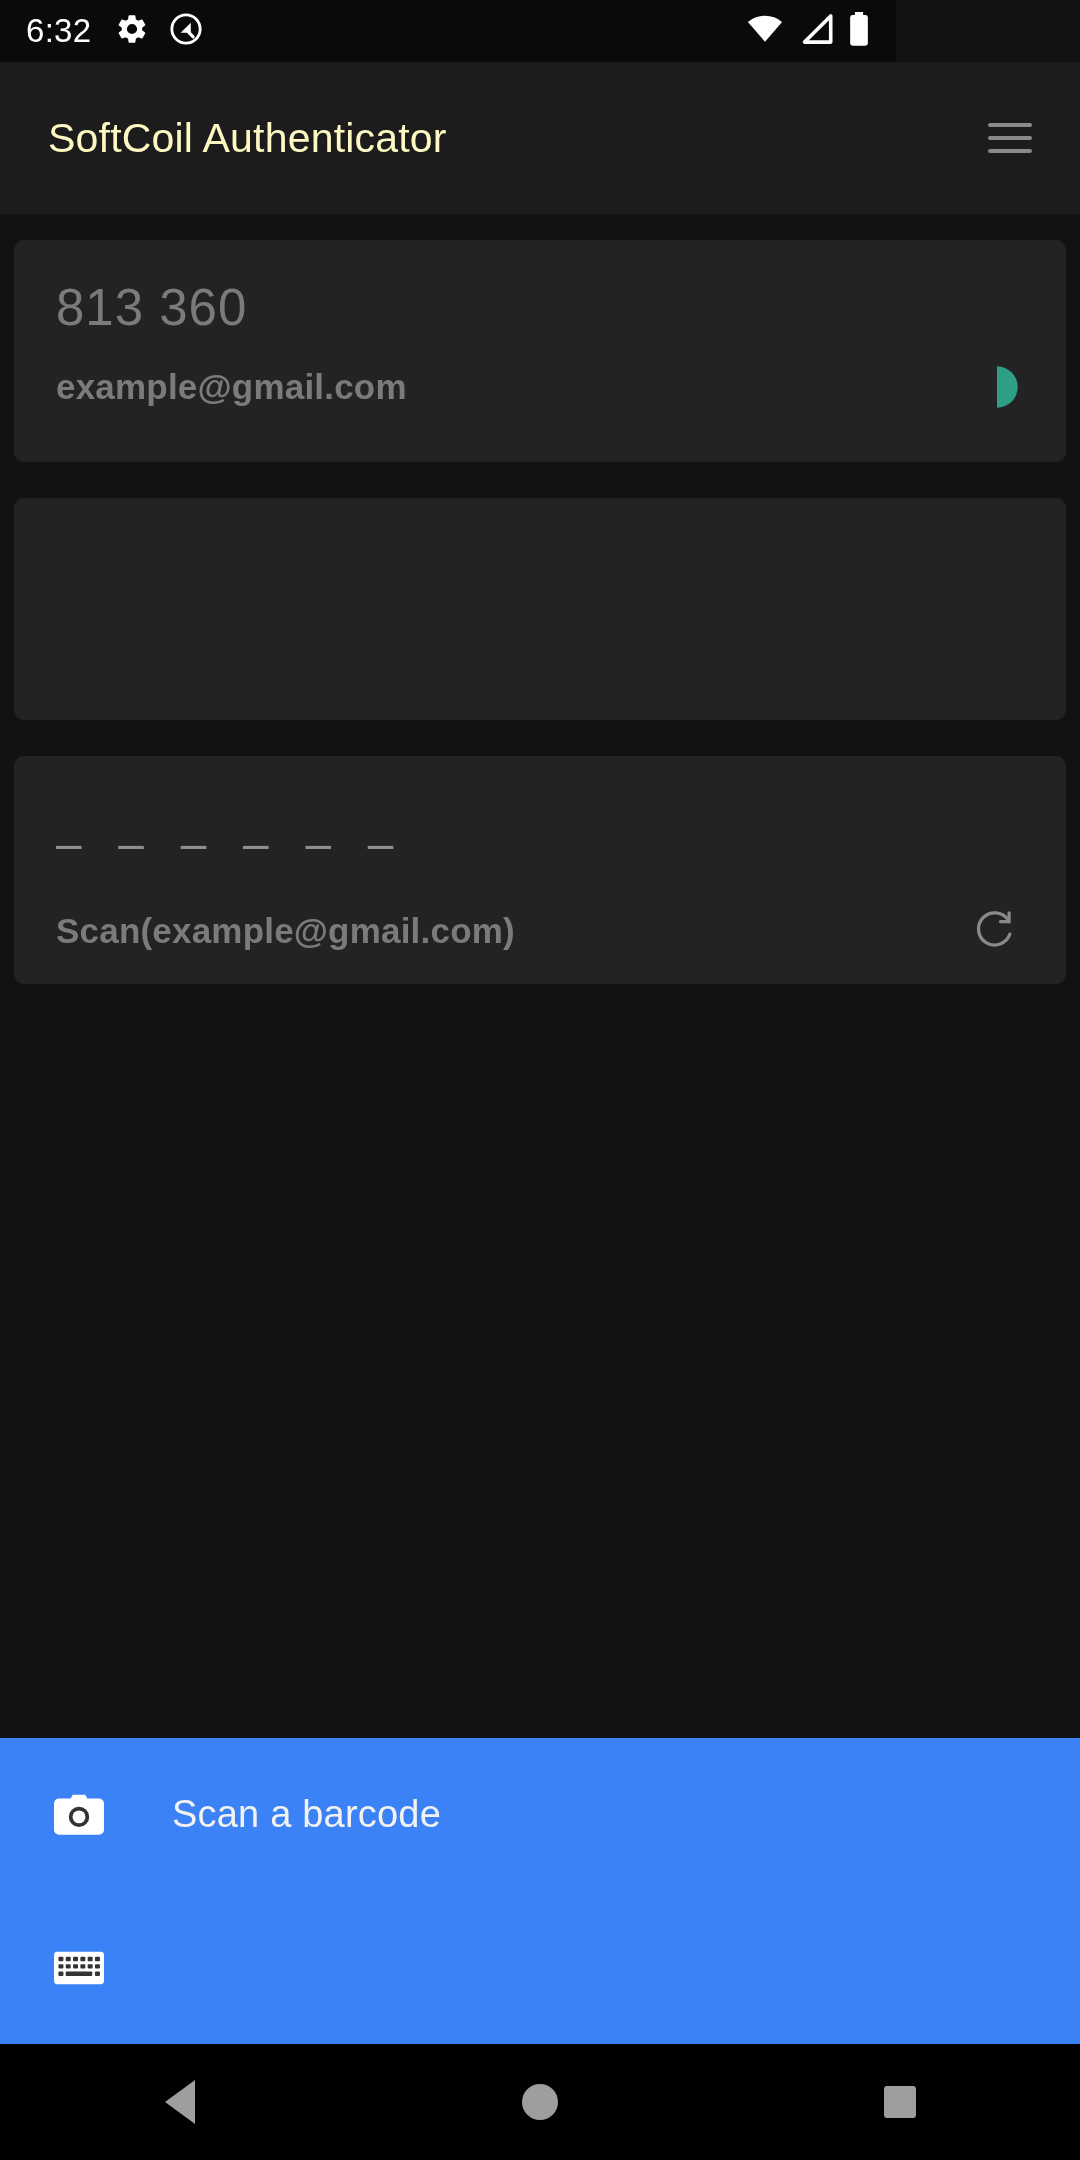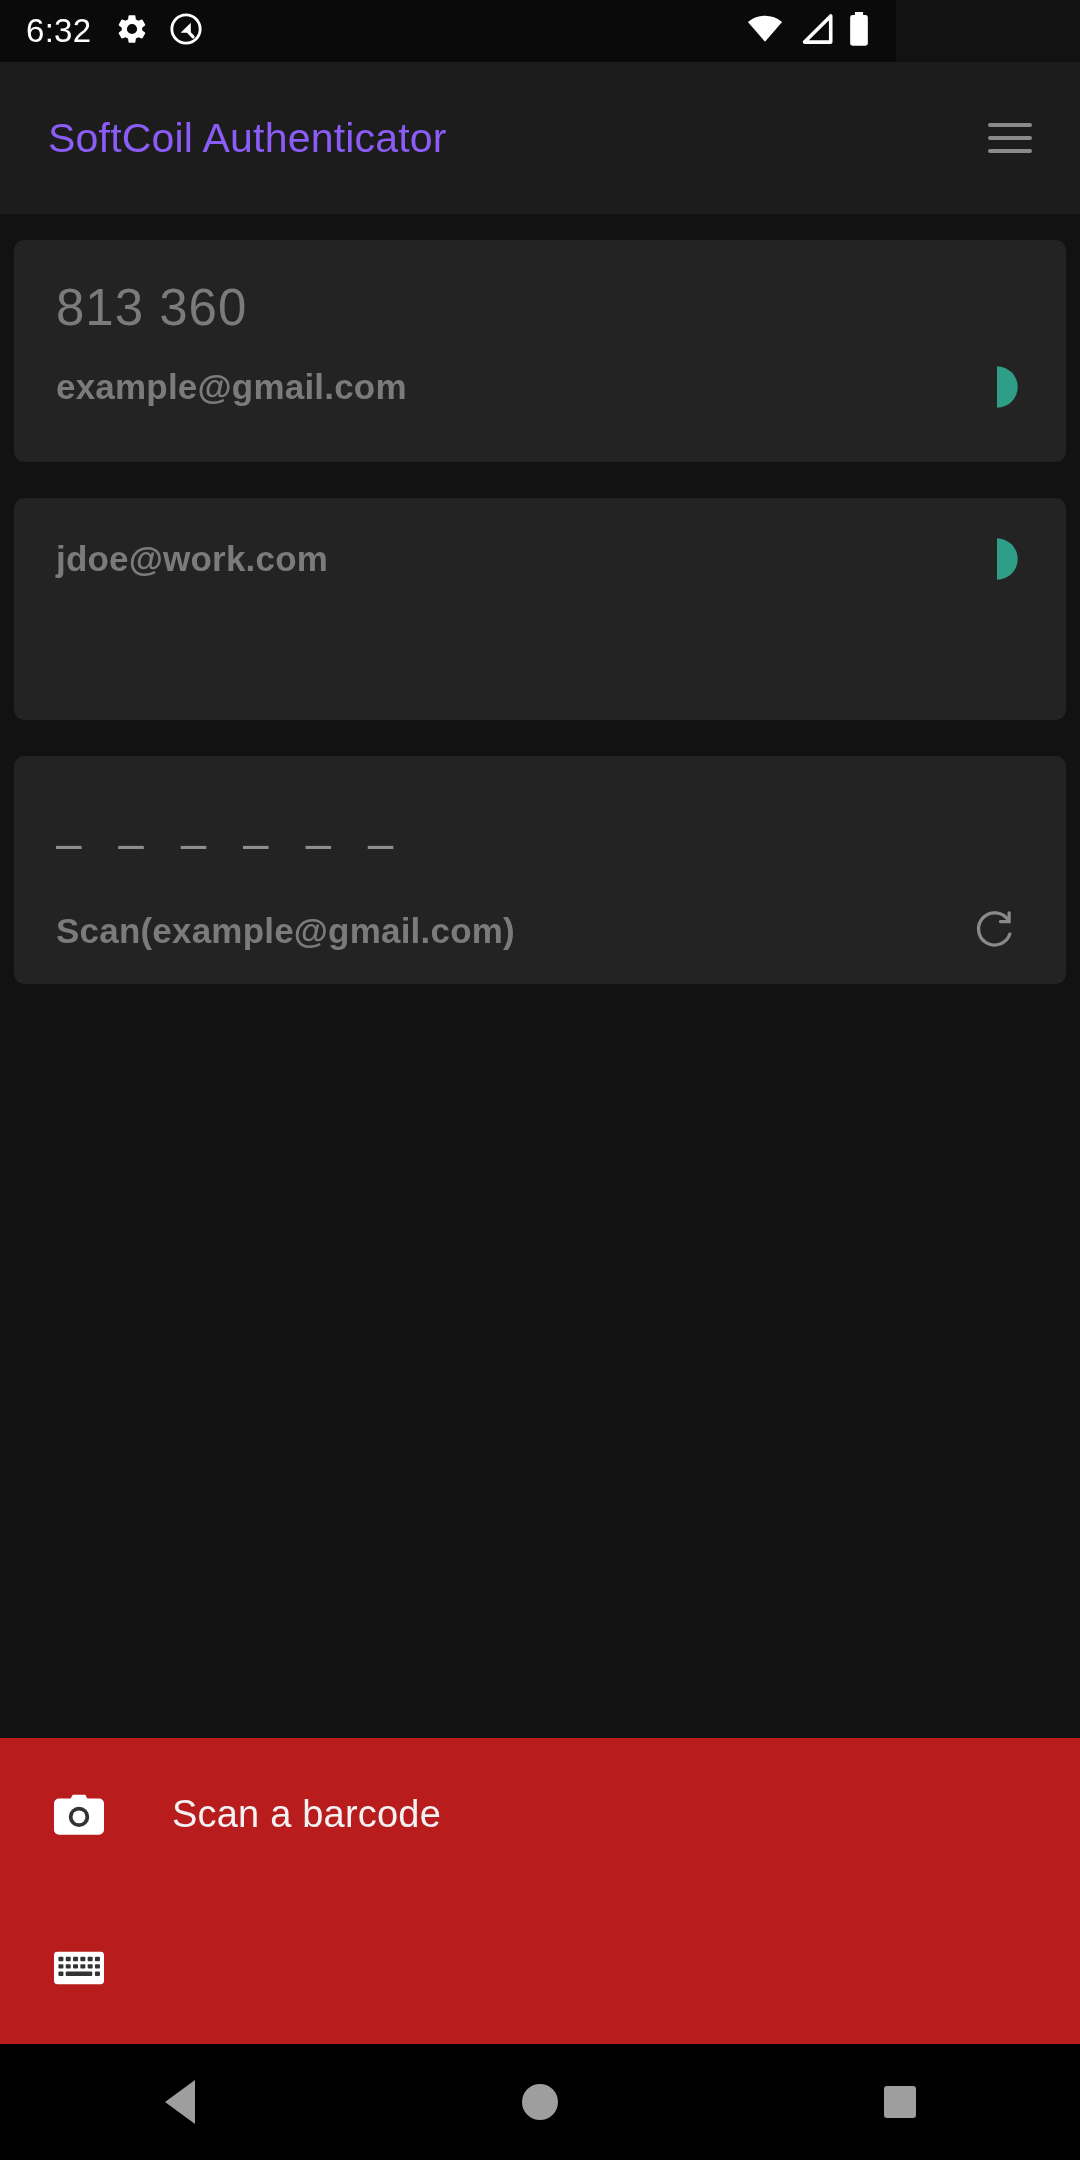--- a/index.html
+++ b/index.html
@@ -19,21 +19,21 @@
   .sb-spacer { flex:1; }
   .sb-right-icons { display:flex; align-items:center; gap:14px; }
 
   
   .appbar {
     position:absolute; top:62px; left:0; width:1080px; height:152px;
     background:#1c1c1c; display:flex; align-items:center;
     padding:0 48px; z-index:10;
   }
   .appbar-title {
-    color:#8b5cf6; font-size:41px; font-weight:400; letter-spacing:.2px;
+    color:#fef9c3; font-size:41px; font-weight:400; letter-spacing:.2px;
   }
   .appbar-spacer { flex:1; }
   .hamburger { width:44px; display:flex; flex-direction:column; gap:9px; cursor:pointer; }
   .hamburger span { display:block; height:4px; background:#8a8a8a; border-radius:2px; }
 
   
   .content {
     position:absolute; top:214px; left:0; width:1080px; height:1524px;
     background:#121212; padding:26px 14px 0 14px; z-index:5;
   }
@@ -54,21 +54,21 @@
   .otp-label {
     color:#7b7b7b; font-size:35px; font-weight:700; letter-spacing:.2px;
     flex:1;
   }
   .pie-timer { width:46px; height:46px; margin-right:4px; flex:0 0 auto; }
   .refresh-icon { width:46px; height:46px; flex:0 0 auto; margin-right:8px; }
 
   
   .bottom-sheet {
     position:absolute; left:0; bottom:116px; width:1080px; height:306px;
-    background:#b91c1c; z-index:30;
+    background:#3b82f6; z-index:30;
   }
   .sheet-item {
     display:flex; align-items:center; height:153px; padding:0 54px;
     cursor:pointer;
   }
   .sheet-icon { width:60px; flex:0 0 60px; display:flex; align-items:center; justify-content:flex-start; }
   .sheet-label {
     color:#f2f2f2; font-size:38px; font-weight:400; letter-spacing:.2px;
     margin-left:58px;
   }
@@ -147,28 +147,20 @@
         <span class="otp-label">example@gmail.com</span>
         <span class="pie-timer">
           <svg width="46" height="46" viewBox="0 0 40 40">
             <path d="M20 2 A18 18 0 0 1 20 38 Z" fill="#2e9e87"></path>
           </svg>
         </span>
       </div>
     </div>
 
     <div class="otp-card">
-      <div class="otp-row">
-        <span class="otp-label">jdoe@work.com</span>
-        <span class="pie-timer">
-          <svg width="46" height="46" viewBox="0 0 40 40">
-            <path d="M20 2 A18 18 0 0 1 20 38 Z" fill="#2e9e87"></path>
-          </svg>
-        </span>
-      </div>
     </div>
 
     <div class="otp-card">
       <div class="otp-code placeholder">– – – – – –</div>
       <div class="otp-row">
         <span class="otp-label">Scan(example@gmail.com)</span>
         <span class="refresh-icon">
           <svg width="46" height="46" viewBox="0 0 24 24" fill="none" stroke="#8a8a8a" stroke-width="1.7" stroke-linecap="round">
             <path d="M20 6.5 A8.4 8.4 0 1 0 20.8 13.6"></path>
             <path d="M20.4 2.6 L20.4 7.1 L15.9 7.1"></path>

